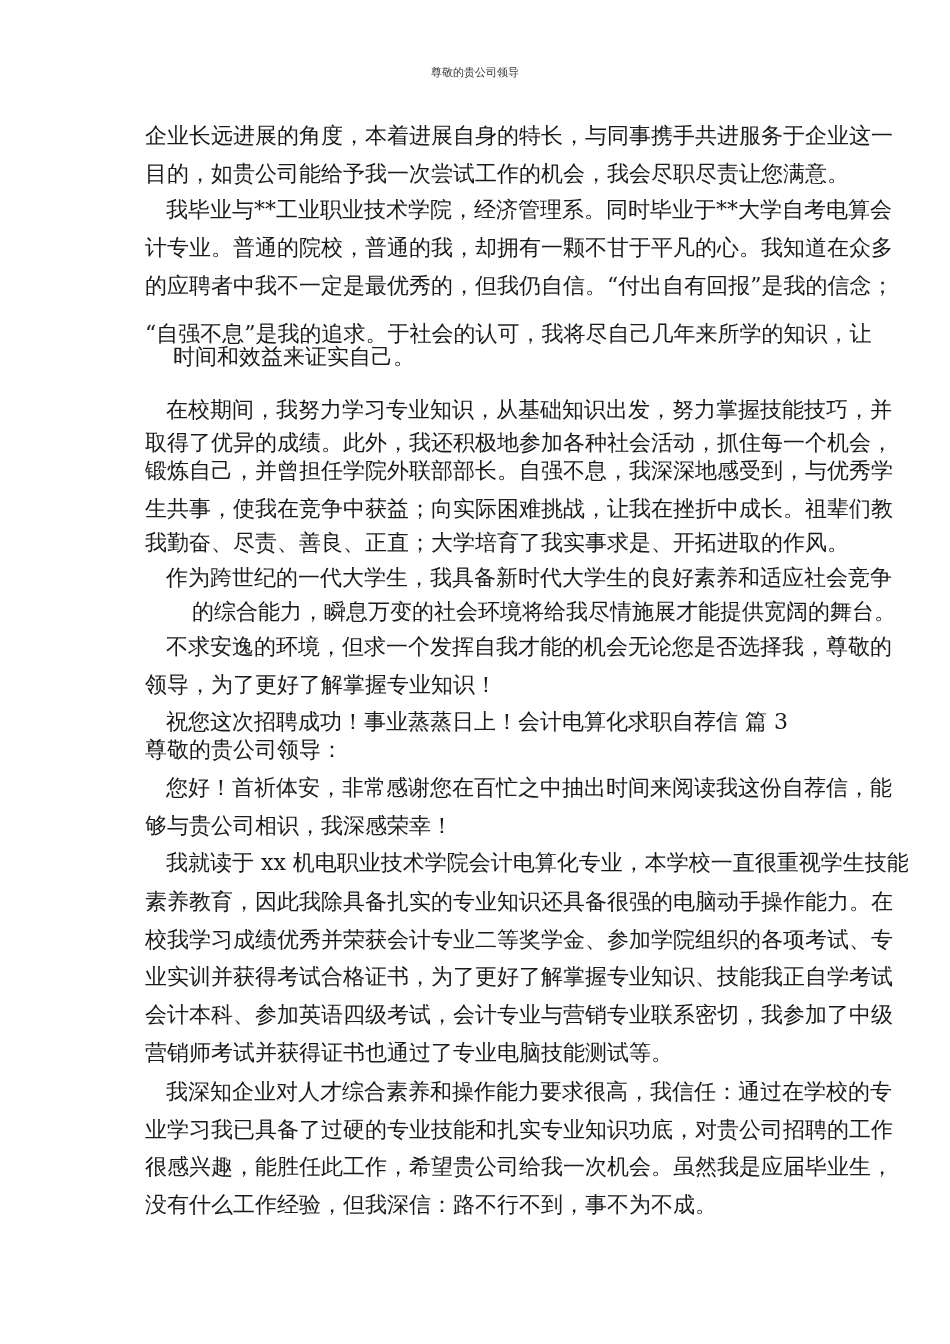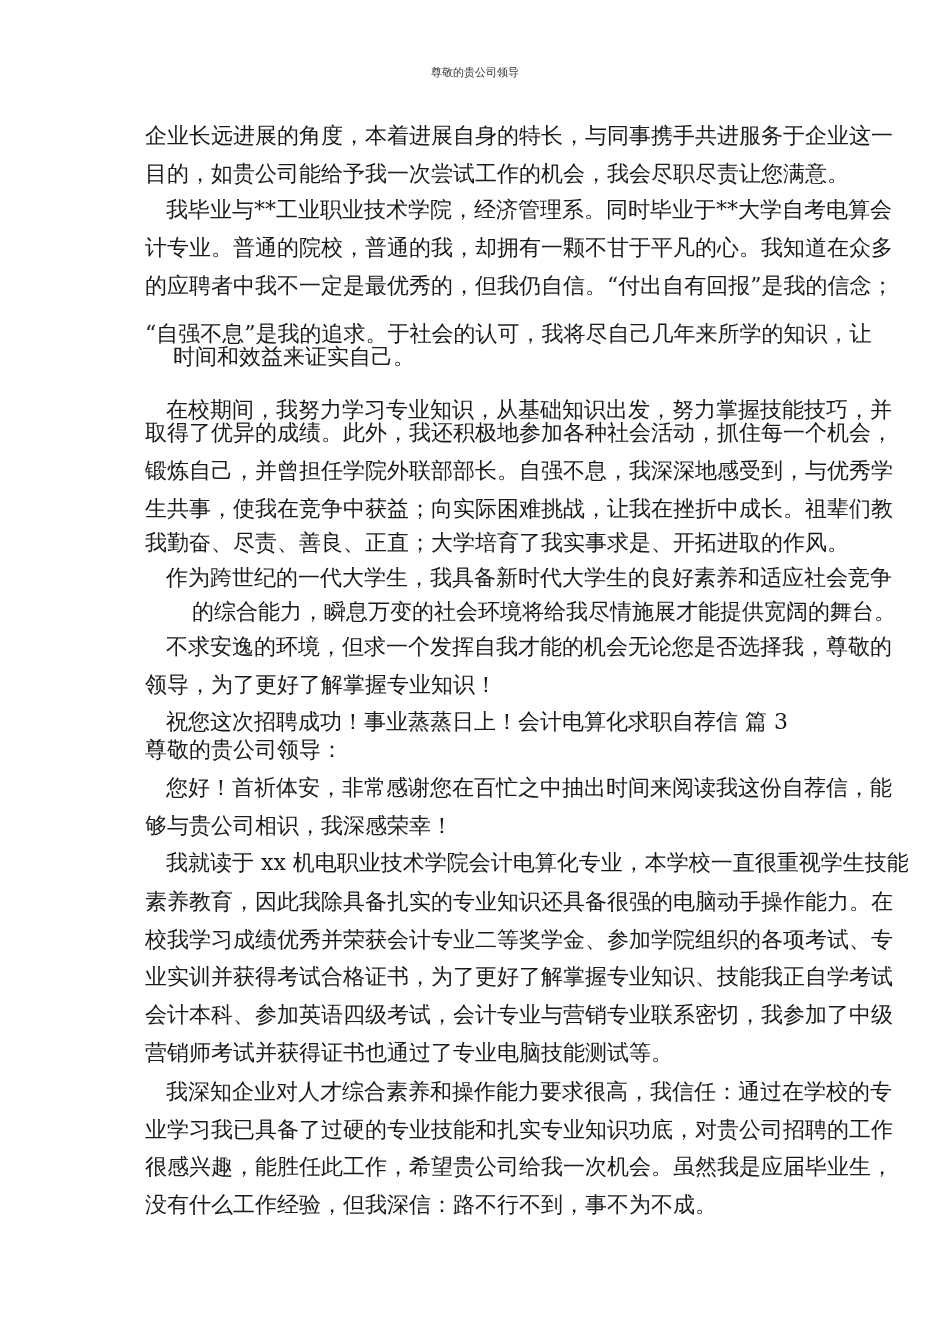--- a/index.html
+++ b/index.html
@@ -19,21 +19,21 @@
 
 <div id="body-text">
     <div class="line" style="top: 124px;">企业长远进展的角度，本着进展自身的特长，与同事携手共进服务于企业这一</div>
     <div class="line last" style="top: 162px;">目的，如贵公司能给予我一次尝试工作的机会，我会尽职尽责让您满意。</div>
     <div class="line indent" style="top: 198px;">我毕业与**工业职业技术学院，经济管理系。同时毕业于**大学自考电算会</div>
     <div class="line" style="top: 236px;">计专业。普通的院校，普通的我，却拥有一颗不甘于平凡的心。我知道在众多</div>
     <div class="line" style="top: 274px;">的应聘者中我不一定是最优秀的，但我仍自信。“付出自有回报”是我的信念；</div>
     <div class="line" style="top: 302px; margin-top: 20px;">“自强不息”是我的追求。于社会的认可，我将尽自己几年来所学的知识，让</div>
     <div class="line last" style="top: 345px; margin-left: 28px;">时间和效益来证实自己。</div>
     <div class="line indent" style="top: 398px;">在校期间，我努力学习专业知识，从基础知识出发，努力掌握技能技巧，并</div>
-    <div class="line" style="top: 421px;">取得了优异的成绩。此外，我还积极地参加各种社会活动，抓住每一个机会，</div>
+    <div class="line" style="top: 431px;">取得了优异的成绩。此外，我还积极地参加各种社会活动，抓住每一个机会，</div>
     <div class="line" style="top: 459px;">锻炼自己，并曾担任学院外联部部长。自强不息，我深深地感受到，与优秀学</div>
     <div class="line" style="top: 497px;">生共事，使我在竞争中获益；向实际困难挑战，让我在挫折中成长。祖辈们教</div>
     <div class="line last" style="top: 531px;">我勤奋、尽责、善良、正直；大学培育了我实事求是、开拓进取的作风。</div>
     <div class="line indent" style="top: 566px;">作为跨世纪的一代大学生，我具备新时代大学生的良好素养和适应社会竞争</div>
     <div class="line last" style="top: 600px; margin-left: 47px;">的综合能力，瞬息万变的社会环境将给我尽情施展才能提供宽阔的舞台。</div>
     <div class="line indent" style="top: 635px;">不求安逸的环境，但求一个发挥自我才能的机会无论您是否选择我，尊敬的</div>
     <div class="line last" style="top: 673px;">领导，为了更好了解掌握专业知识！</div>
     <div class="line indent last" style="top: 710px;">祝您这次招聘成功！事业蒸蒸日上！会计电算化求职自荐信 篇 3</div>
     <div class="line last" style="top: 738px;">尊敬的贵公司领导：</div>
     <div class="line indent" style="top: 776px;">您好！首祈体安，非常感谢您在百忙之中抽出时间来阅读我这份自荐信，能</div>

